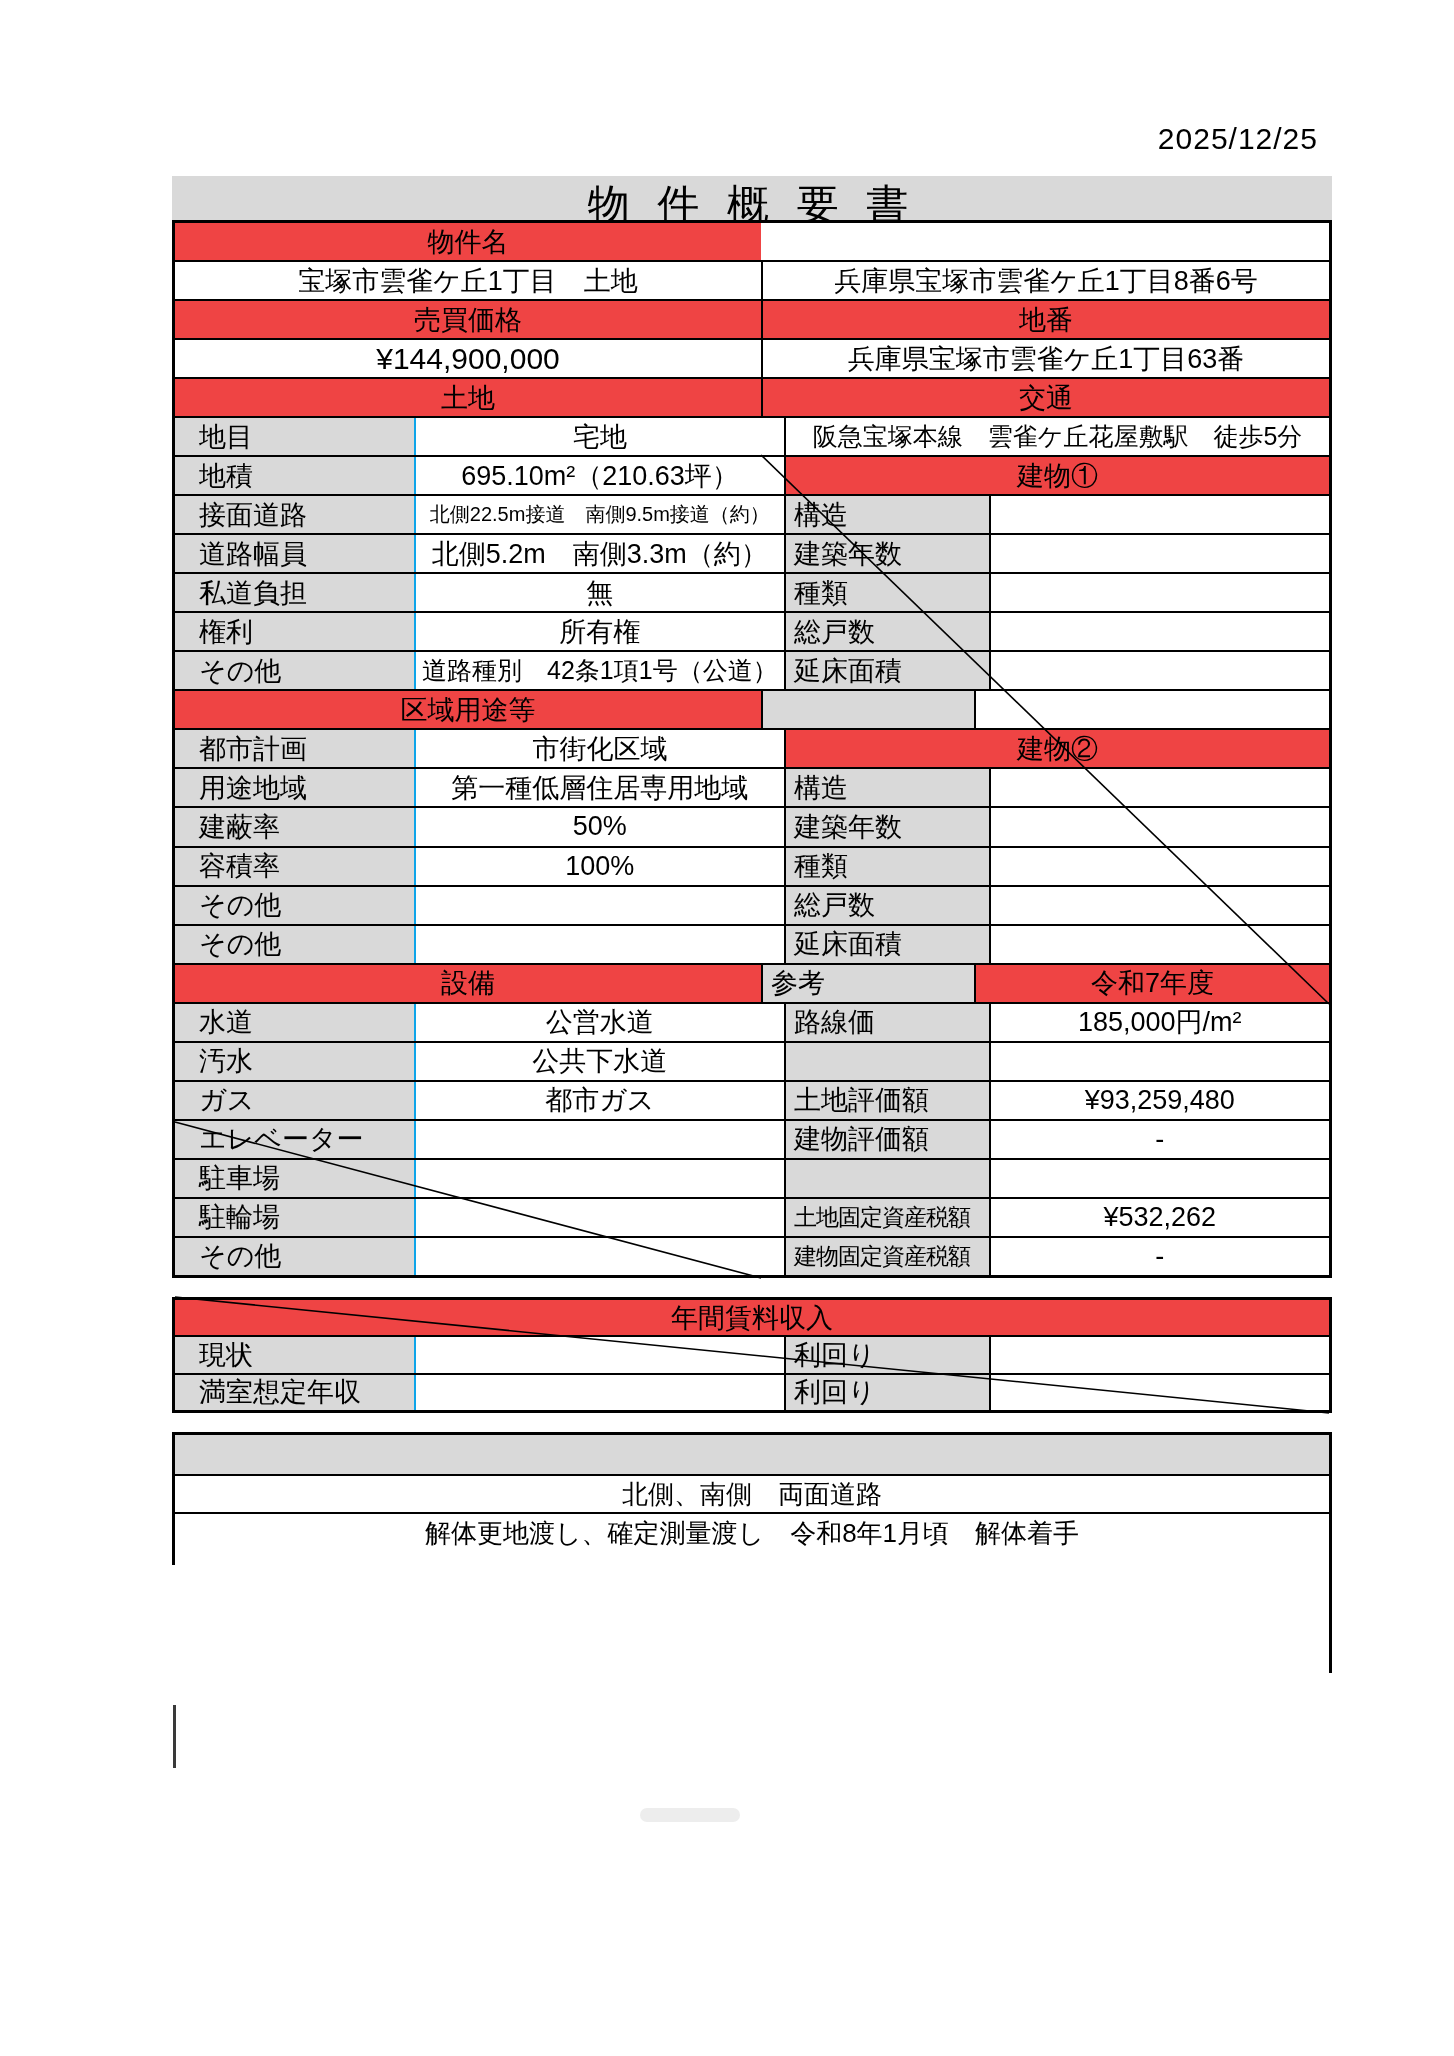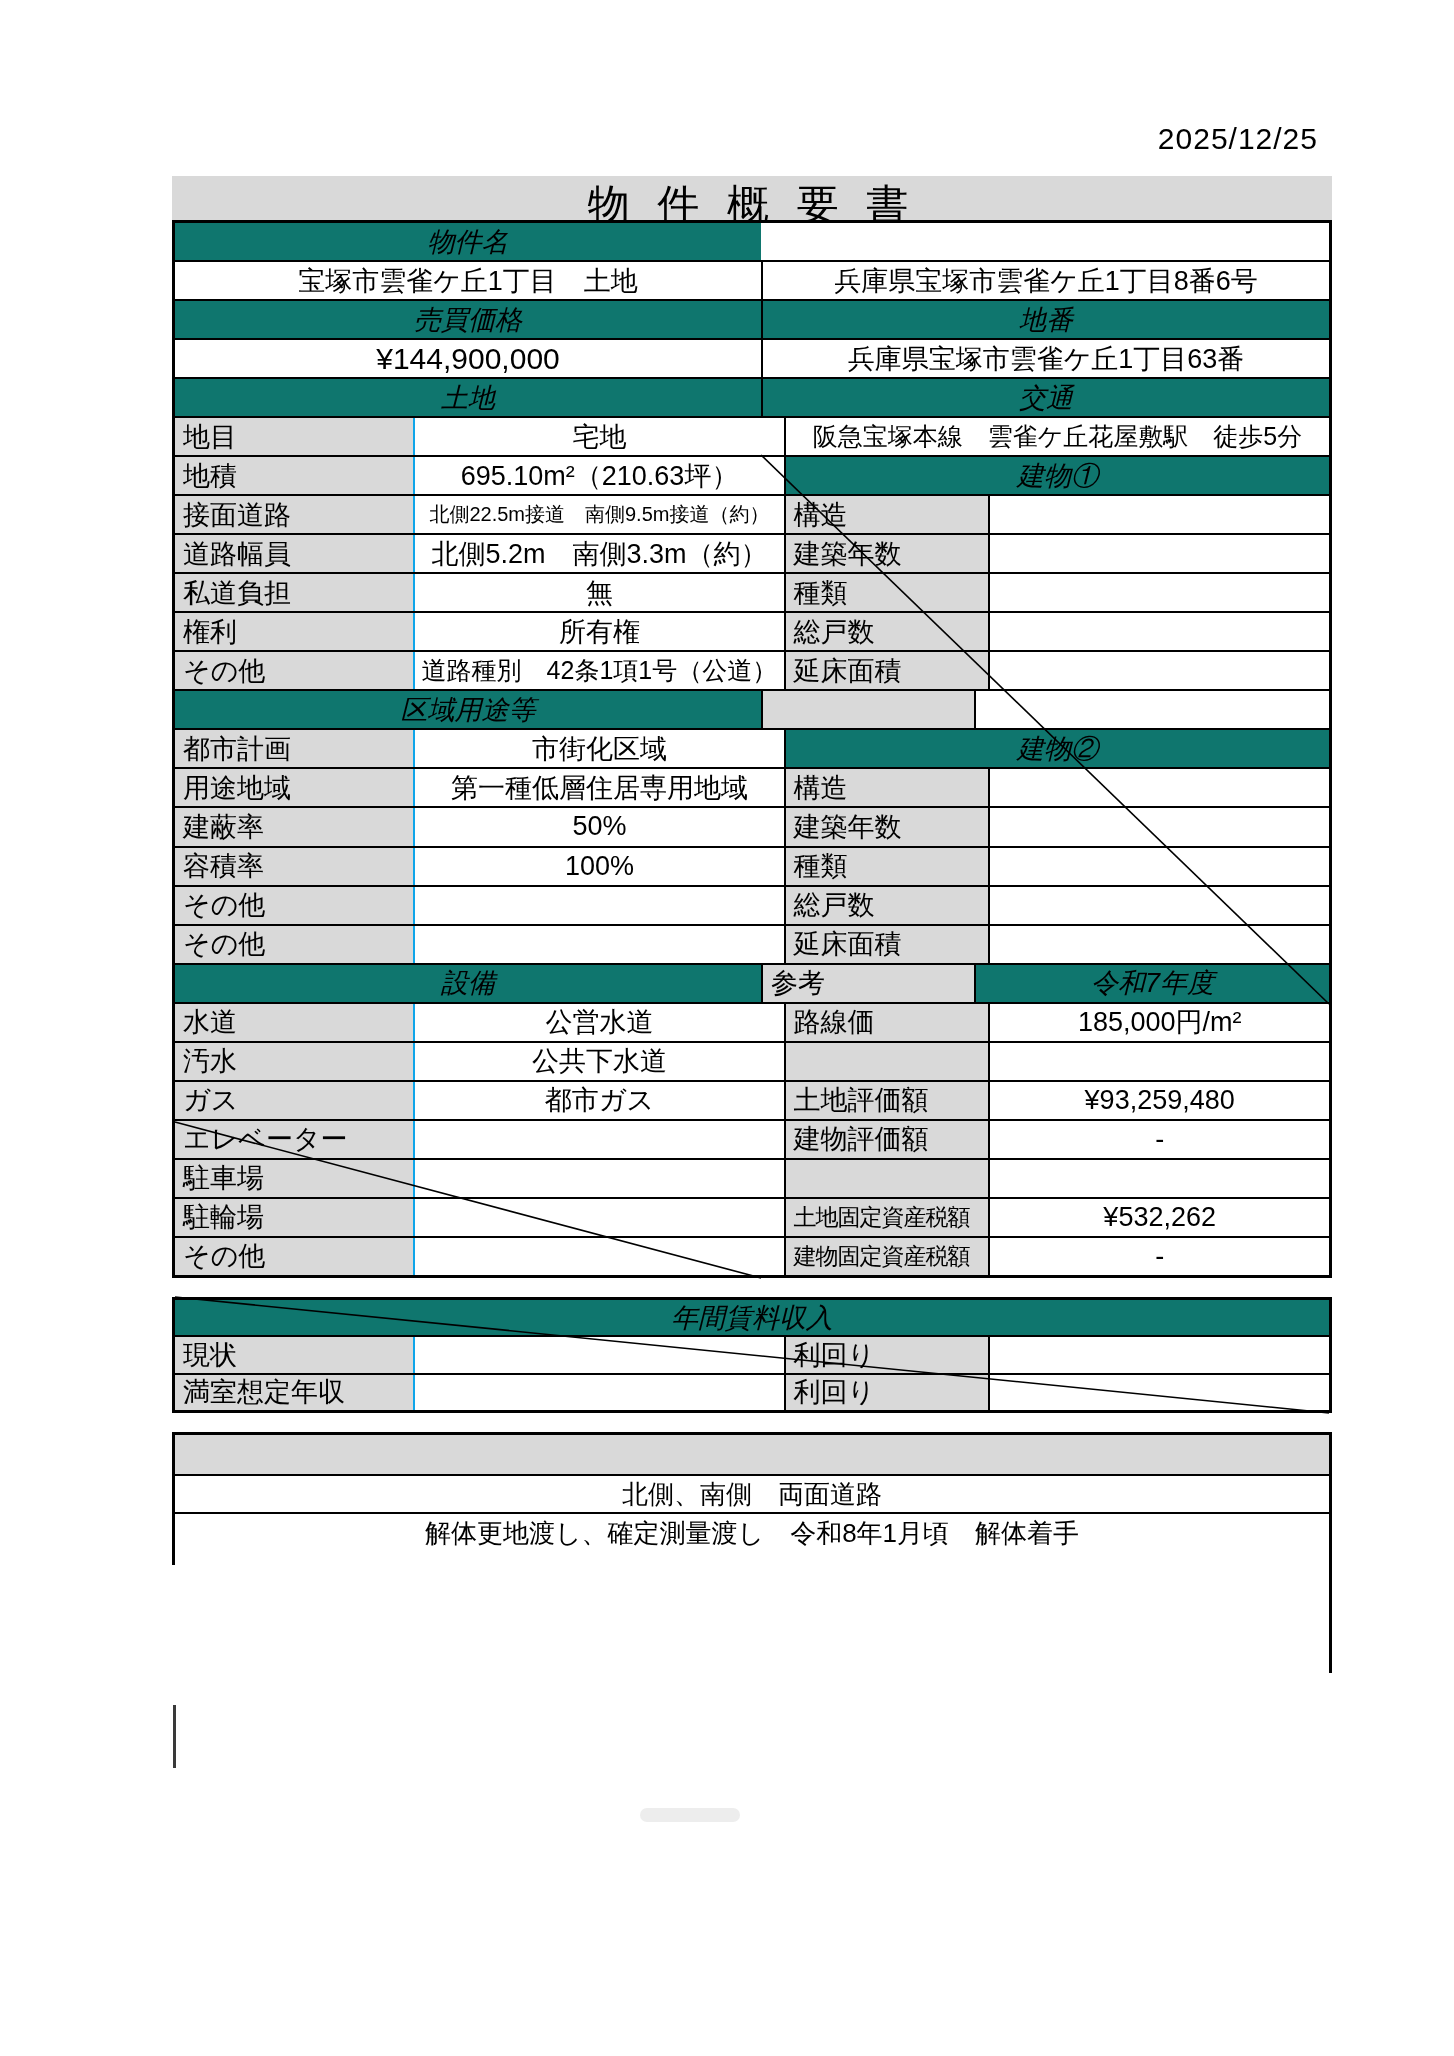--- a/index.html
+++ b/index.html
@@ -14,27 +14,27 @@
   
   #title-band{left:172px;top:176px;width:1160px;height:57px;background:#d9d9d9;
     display:flex;align-items:center;justify-content:center;}
   #title-band .t{font-size:42px;letter-spacing:8px;font-weight:500;}
   
   .tbl{border:3px solid #000;display:flex;flex-direction:column;background:#fff;}
   .r{display:flex;flex:1 1 0;min-height:0;}
   .r + .r{border-top:2px solid #000;}
   .c{box-sizing:border-box;display:flex;align-items:center;justify-content:center;
      font-size:27px;white-space:nowrap;overflow:hidden;}
-  .lab  {width:248px;background:#d9d9d9;justify-content:flex-start;padding-left:8px;}
+  .lab  {width:248px;background:#d9d9d9;justify-content:flex-start;padding-left:24px;}
   .lval {width:386px;border-left:2px solid #0ea5e9;background:#fff;}
   .rlab {width:213px;border-left:2px solid #000;background:#d9d9d9;justify-content:flex-start;padding-left:8px;}
   .rval {width:355px;border-left:2px solid #000;background:#fff;}
   .lspan{width:586px;}
   .rspan{width:568px;border-left:2px solid #000;}
-  .gray{background:#0f766e;font-style:italic;}
+  .gray{background:#ef4444;}
   .white{background:#fff;}
   .price{font-size:30px;}
   .small{font-size:20px;}
   .fit{font-size:25px;}
   .tight{font-size:23px;letter-spacing:-1px;}
   #table1{left:172px;top:220px;width:1160px;height:1058px;}
   #table2{left:172px;top:1297px;width:1160px;height:116px;}
   
   #table3{left:172px;top:1432px;width:1160px;}
   #t3-band{height:39px;background:#d9d9d9;border:3px solid #000;border-bottom:2px solid #000;}

